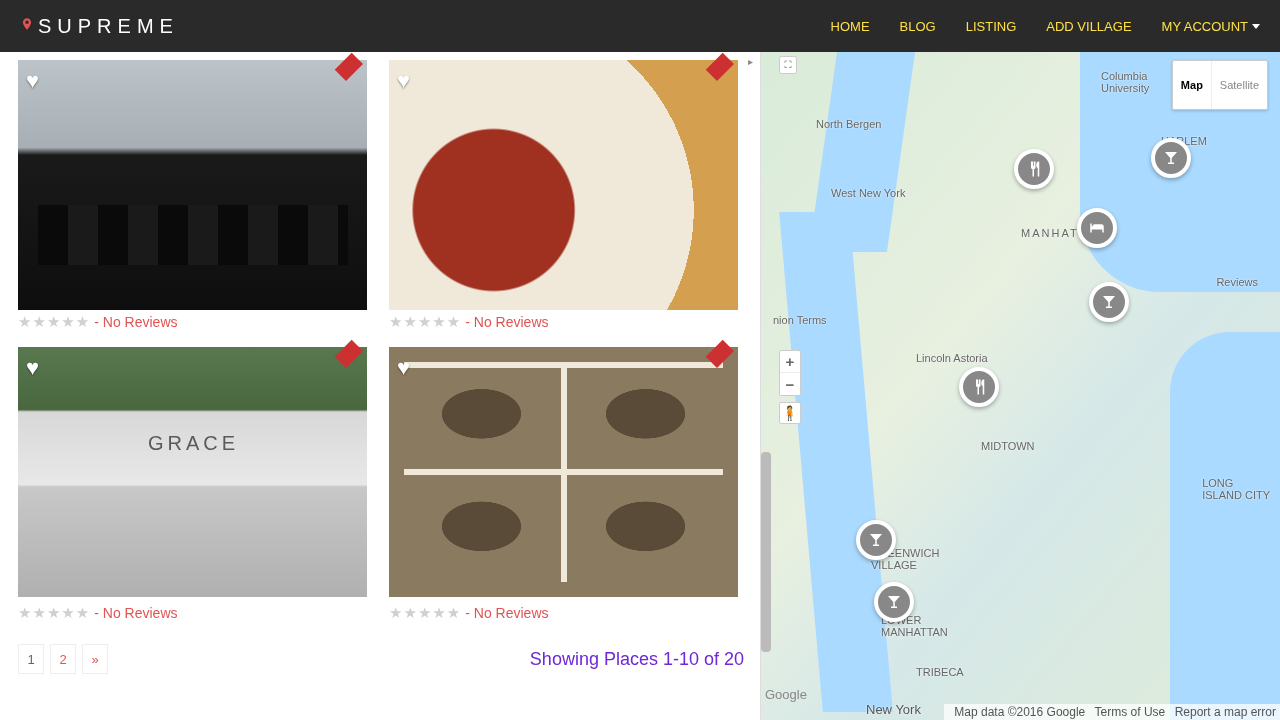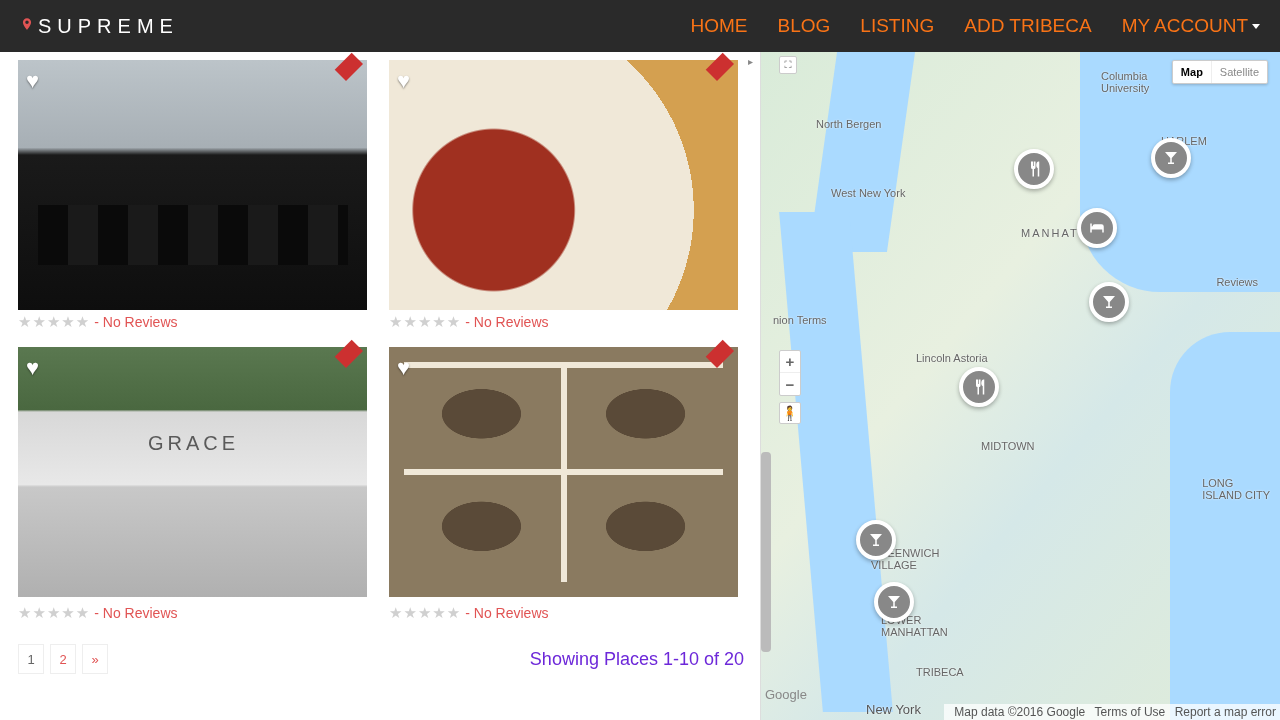--- a/index.html
+++ b/index.html
@@ -1,21 +1,21 @@
 <!DOCTYPE html>
 <html><head>
 <meta charset="utf-8">
 <style>
 *{box-sizing:border-box;margin:0;padding:0}
 body{font-family:Arial,Helvetica,sans-serif;background:#fff;width:1280px;height:720px;overflow:hidden}
 .header{height:52px;background:#2a2a2a;display:flex;align-items:center;padding:0 20px;justify-content:space-between}
 .logo{color:#fff;font-size:20px;letter-spacing:6px;font-weight:300;display:flex;align-items:center}
 .logo-pin{color:#e15454;margin-right:4px}
 .nav{display:flex;gap:30px;align-items:center}
-.nav a{color:#f97316;text-decoration:none;font-size:19px;display:flex;align-items:center;gap:4px}
+.nav a{color:#fde047;text-decoration:none;font-size:13px;display:flex;align-items:center;gap:4px}
 .caret{border-left:4px solid transparent;border-right:4px solid transparent;border-top:5px solid #fff;display:inline-block}
 .main{display:flex;height:668px}
 .left{width:760px;padding:8px 16px 16px 18px;overflow:hidden;position:relative}
 .grid{display:grid;grid-template-columns:1fr 1fr;gap:16px}
 .card{}
 .card-img{width:349px;height:250px;position:relative;background:#888}
 .heart{position:absolute;top:8px;left:8px;font-size:22px;color:#fff;text-shadow:0 1px 2px rgba(0,0,0,.5)}
 .ribbon{position:absolute;top:4px;right:4px;width:16px;height:24px;background:#cc3030;transform:rotate(45deg);transform-origin:top right}
 .card h3{color:#e15454;font-weight:400;font-size:17px;margin-top:7px}
 .meta{display:flex;align-items:center;gap:4px;margin-top:3px}
@@ -41,21 +41,21 @@
 .ml6{top:388px;left:220px}
 .ml7{top:495px;left:110px}
 .ml8{top:562px;left:120px}
 .ml9{top:614px;left:155px}
 .ml10{top:650px;left:105px}
 .ml11{top:18px;left:340px}
 .ml12{top:83px;left:400px}
 .ml13{top:224px;right:22px}
 .ml14{top:425px;right:10px}
 .map-type{position:absolute;top:8px;right:12px;background:#fff;border:1px solid #ccc;border-radius:2px;display:flex;font-size:11px;box-shadow:0 1px 3px rgba(0,0,0,.2)}
-.map-type span{padding:5px 8px;border-right:1px solid #eee}
+.map-type span{padding:18px 8px;border-right:1px solid #eee}
 .map-type span:last-child{border-right:none;color:#888}
 .fs{position:absolute;top:4px;left:18px;width:18px;height:18px;background:#fff;border:1px solid #ccc;border-radius:2px;font-size:10px;color:#666;display:flex;align-items:center;justify-content:center}
 .zoom{position:absolute;top:298px;left:18px;width:22px;background:#fff;border:1px solid #ccc;border-radius:2px}
 .zoom div{height:22px;display:flex;align-items:center;justify-content:center;font-size:15px;color:#666;font-weight:bold;border-bottom:1px solid #eee}
 .zoom div:last-child{border-bottom:none}
 .sv{position:absolute;top:350px;left:18px;width:22px;height:22px;background:#fff;border:1px solid #ccc;border-radius:2px;display:flex;align-items:center;justify-content:center;font-size:14px}
 .attr{position:absolute;bottom:0;right:0;background:rgba(255,255,255,0.75);font-size:12px;color:#555;padding:1px 4px}
 .attr span{margin-left:6px}
 .glogo{position:absolute;bottom:18px;left:4px;font-size:13px;color:#888;font-family:Arial}
 .pin{position:absolute;width:40px;height:40px;background:#888;border:4px solid #fff;border-radius:50%;display:flex;align-items:center;justify-content:center;color:#fff;box-shadow:0 2px 4px rgba(0,0,0,.3)}
@@ -97,21 +97,21 @@
       <svg width="14" height="18" viewBox="0 0 24 24" fill="#e15454">
           <path d="M12 2C8 2 5 5 5 9c0 5 7 13 7 13s7-8 7-13c0-4-3-7-7-7zm0 10a3 3 0 110-6 3 3 0 010 6z"></path>
         </svg>
     </span>
     <span>SUPREME</span>
   </div>
   <div class="nav">
     <a>HOME</a>
     <a>BLOG</a>
     <a>LISTING</a>
-    <a>ADD TRIBECA</a>
+    <a>ADD VILLAGE</a>
     <a>
         <span>MY ACCOUNT</span>
         <span class="caret"></span>
       </a>
   </div>
 </div>
 
 <div class="main">
   <div class="left">
     <div class="grid">

